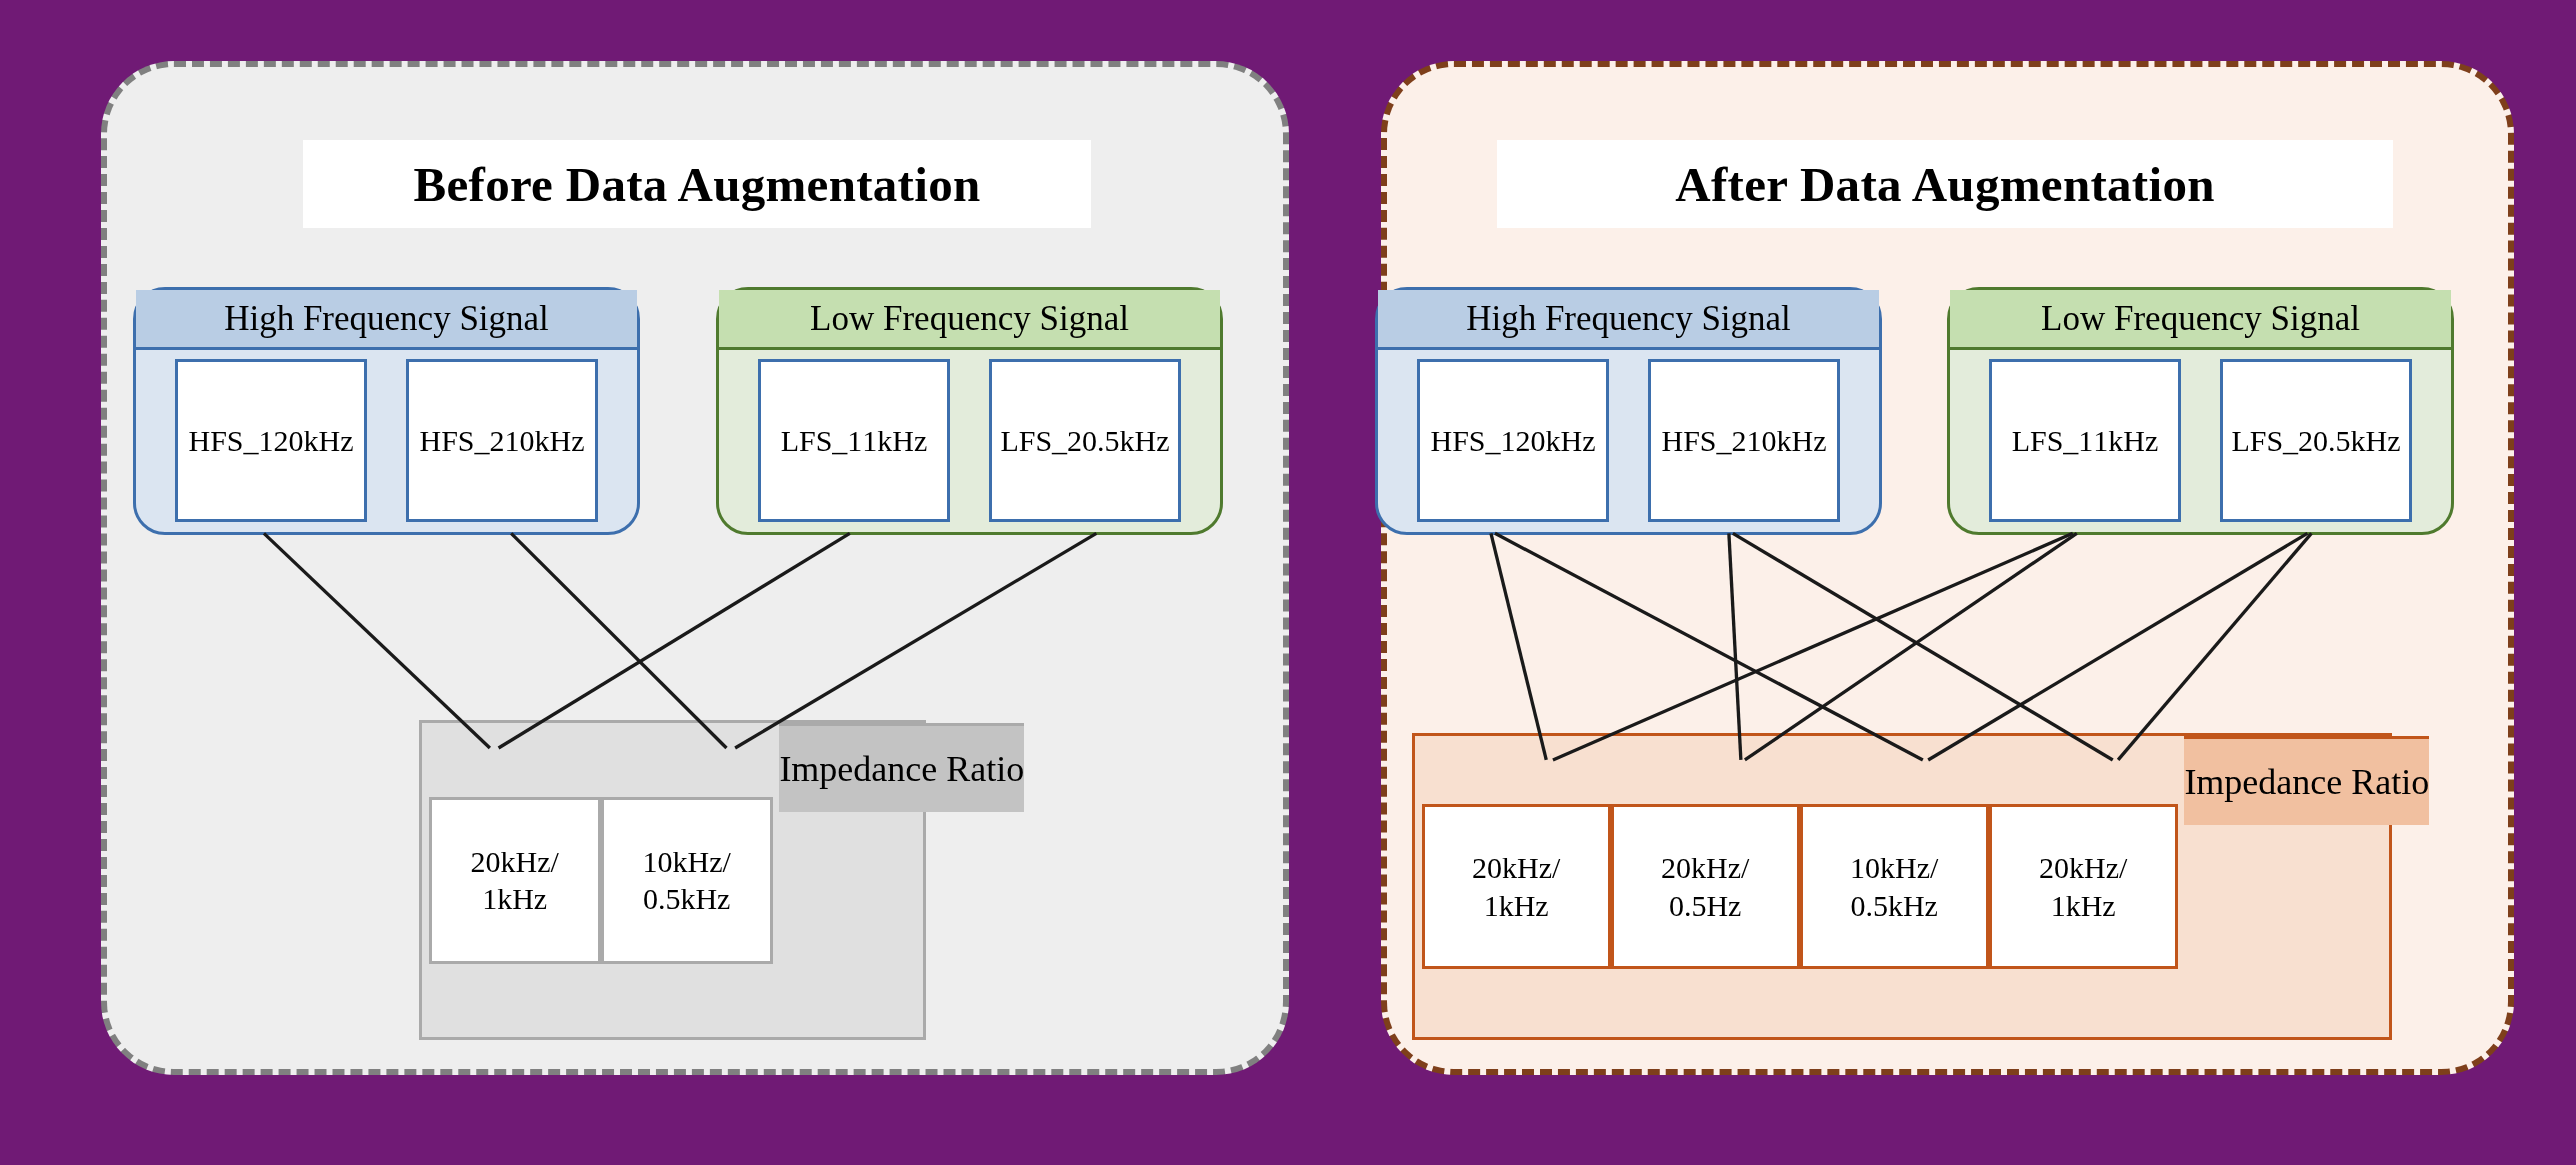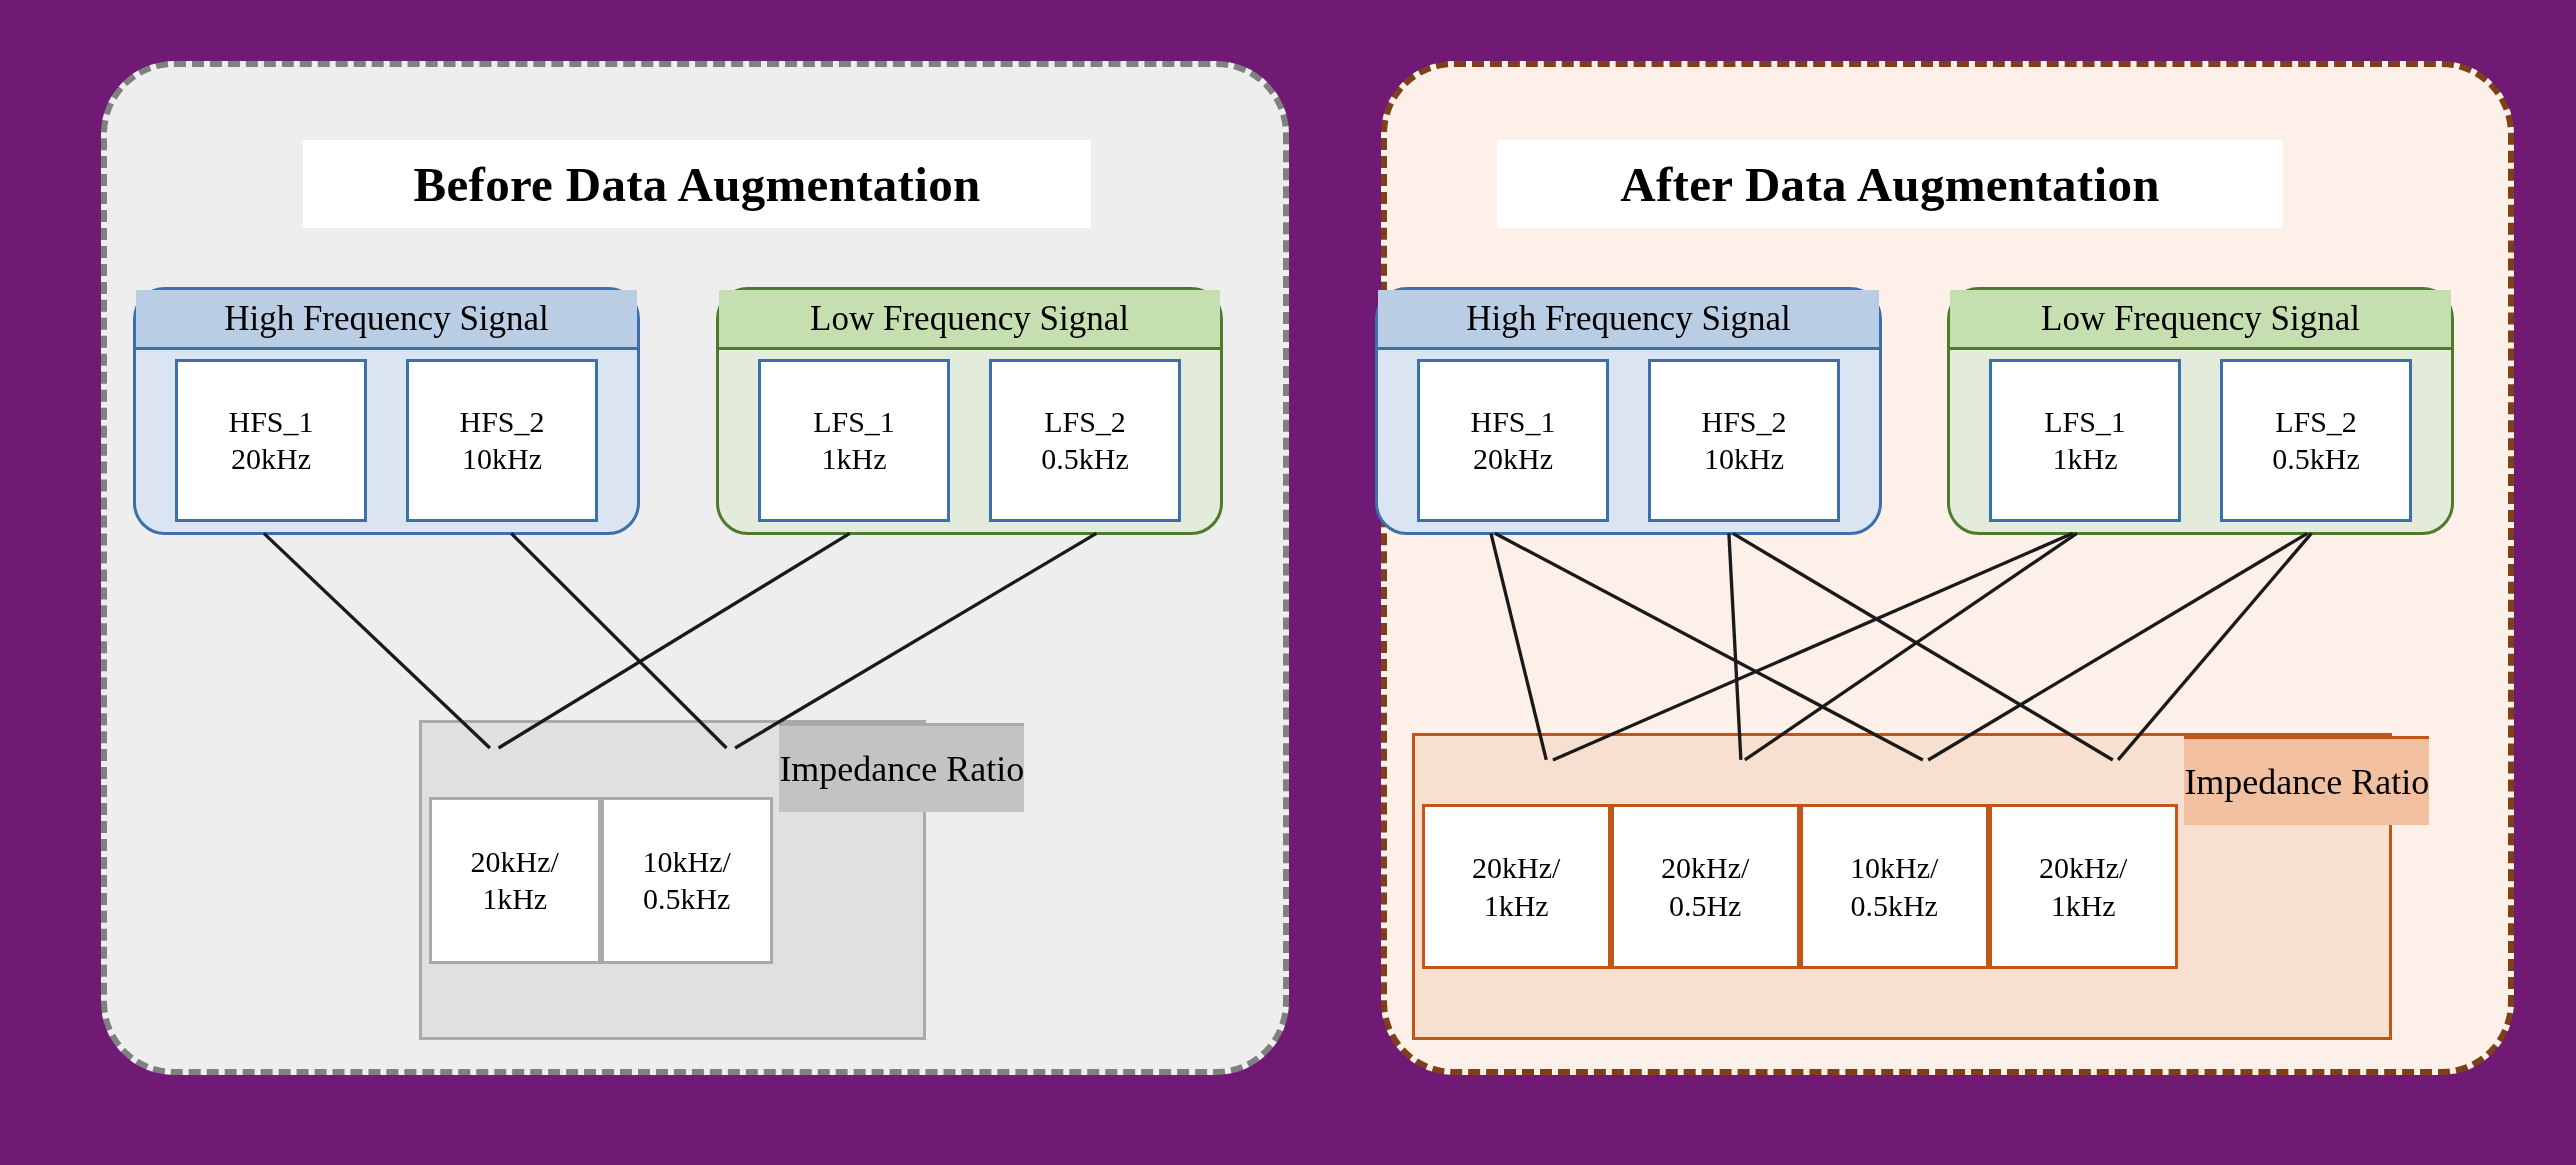--- a/index.html
+++ b/index.html
@@ -59,21 +59,21 @@
   }
   .title-plate--before {
     left: 303px;
     top: 140px;
     width: 788px;
     height: 88px;
   }
   .title-plate--after {
     left: 1497px;
     top: 140px;
-    width: 786px;
+    width: 896px;
     height: 88px;
   }
 
   
   .sig-group {
     position: absolute;
     box-sizing: border-box;
     display: flex;
     flex-direction: column;
     border-radius: 32px;
@@ -102,21 +102,21 @@
     justify-content: space-evenly;
     padding-top: 9.3px;
   }
 
   
   .leaf {
     box-sizing: border-box;
     background: #ffffff;
     border: 3.3px solid #3d6fad;
     display: flex;
-    flex-direction: column;
+    flex-direction: row;
     align-items: center;
     justify-content: center;
     font-size: 30px;
     line-height: 1.22;
     color: #000000;
     white-space: nowrap;
   }
 
   
   .grp-b-hfs { left: 133px;  top: 287px; width: 507px; height: 248px; }

